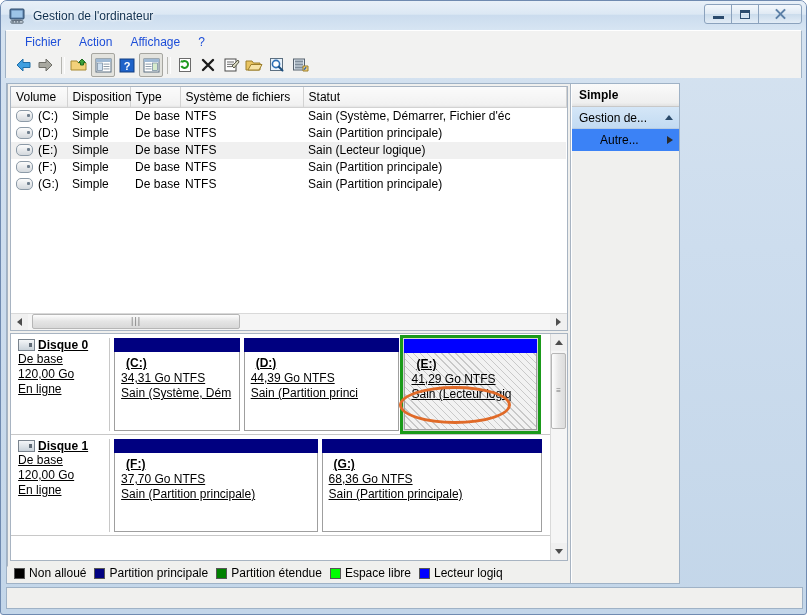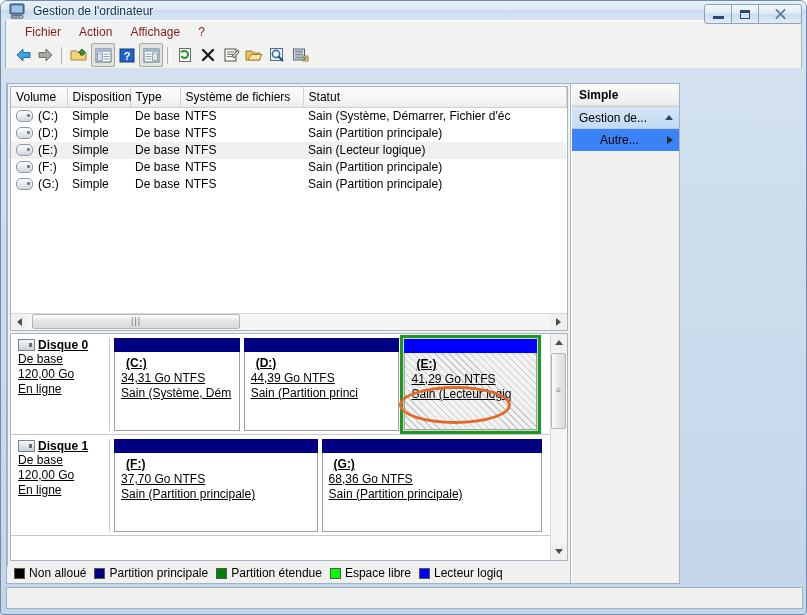--- a/index.html
+++ b/index.html
@@ -17,21 +17,21 @@
     left: 0; top: 0;
     width: 807px; height: 615px;
     box-sizing: border-box;
     background: linear-gradient(to bottom, #d6e3f0 0%, #cdddee 40%, #c3d6e9 100%);
     border: 1px solid #6f8ab0;
     border-radius: 7px 7px 3px 3px;
     padding: 0;
   }
   .titlebar {
     position: relative;
-    height: 19px;
+    height: 29px;
     padding-left: 8px;
     display: flex;
     align-items: center;
     border-radius: 6px 6px 0 0;
     background: linear-gradient(to bottom, #e8f0f8 0%, #dce8f4 45%, #cbdcee 50%, #d7e5f3 100%);
   }
   .title-icon { width: 18px; height: 16px; margin-right: 6px; position: relative; }
   .title-text {
     font-size: 12px;
     color: #10304f;
@@ -76,21 +76,21 @@
     align-items: center;
     padding-left: 10px;
     margin: 0 4px;
     border-left: 1px solid #9fb2c6;
     border-right: 1px solid #9fb2c6;
     box-sizing: border-box;
   }
   .menu-item {
     padding: 3px 9px;
     font-size: 12px;
-    color: #7f1d1d;
+    color: #1d4ed8;
     cursor: default;
   }
 
   
   .toolbar {
     height: 26px;
     background: #f2f2f1;
     display: flex;
     align-items: center;
     padding-left: 6px;

